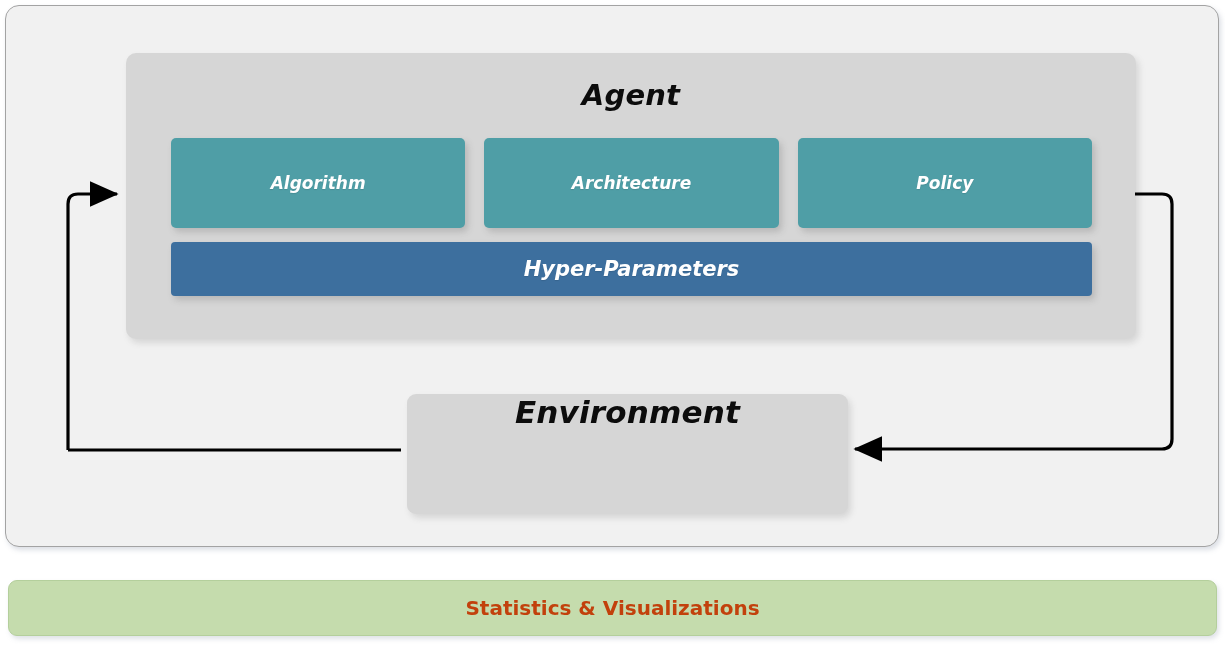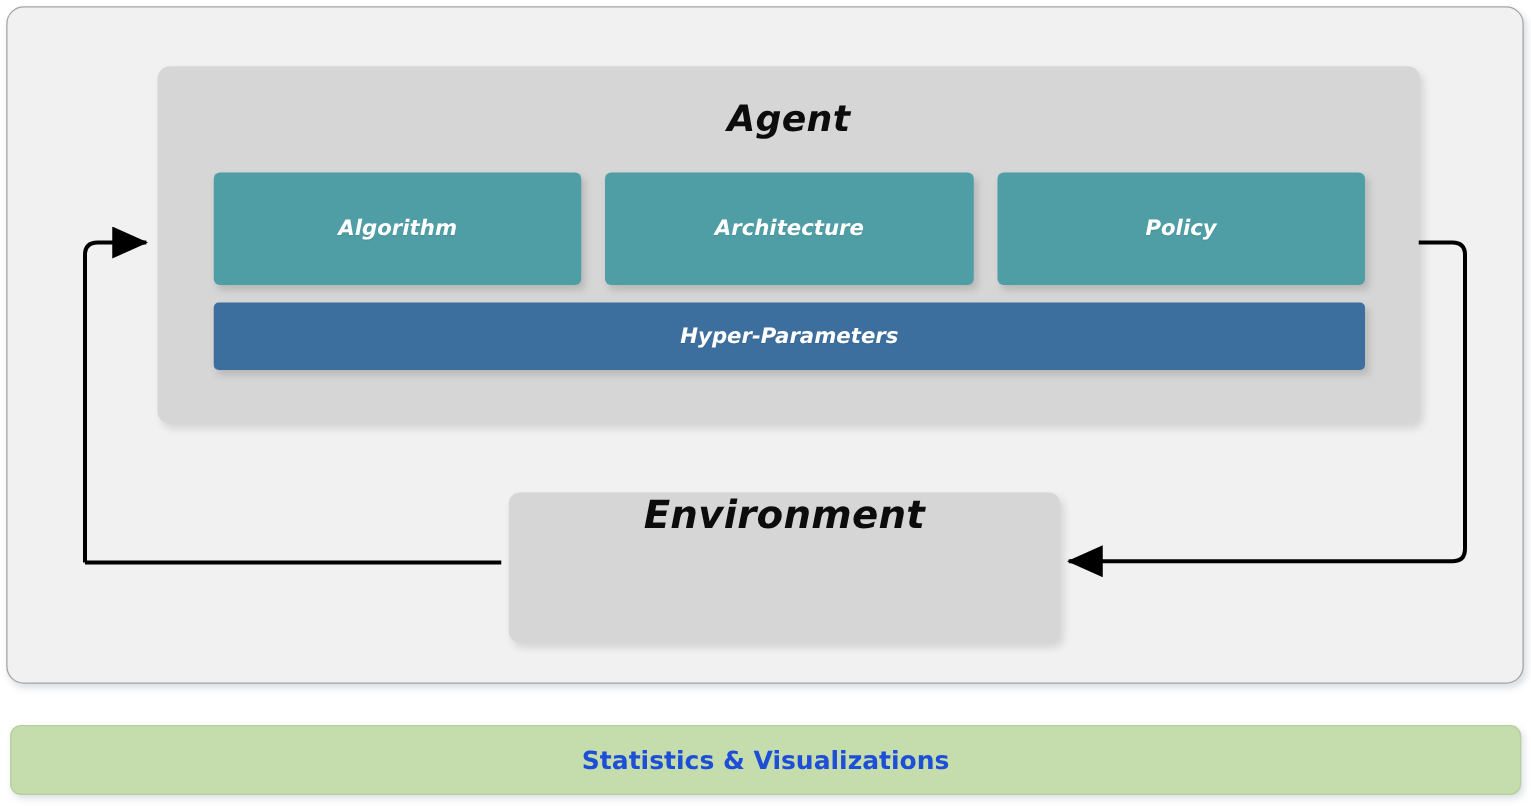--- a/index.html
+++ b/index.html
@@ -89,21 +89,21 @@
     left: 45px;
     top: 189px;
     width: 921px;
     height: 54px;
     background: #3d6f9e;
     border-radius: 4px;
     display: flex;
     align-items: center;
     justify-content: center;
     color: #ffffff;
-    font-size: 17px;
+    font-size: 21px;
     font-weight: bold;
     box-shadow: 3px 4px 6px rgba(120,120,120,0.32);
     text-shadow: 0 1px 1px rgba(0,0,0,0.10);
   }
 
   
   .environment-box {
     position: absolute;
     left: 401px;
     top: 388px;
@@ -145,21 +145,21 @@
     border: 1px solid #b4cf9c;
     border-radius: 9px;
     display: flex;
     align-items: center;
     justify-content: center;
     box-shadow: 2px 3px 5px rgba(140,150,170,0.28);
   }
   .statistics-title {
     font-size: 20px;
     font-weight: bold;
-    color: #1d4ed8;
+    color: #c2410c;
   }
 </style>
 </head>
 <body>
 
 <div id="canvas">
 
   <div class="outer-panel">
 
     <div class="agent-panel">

